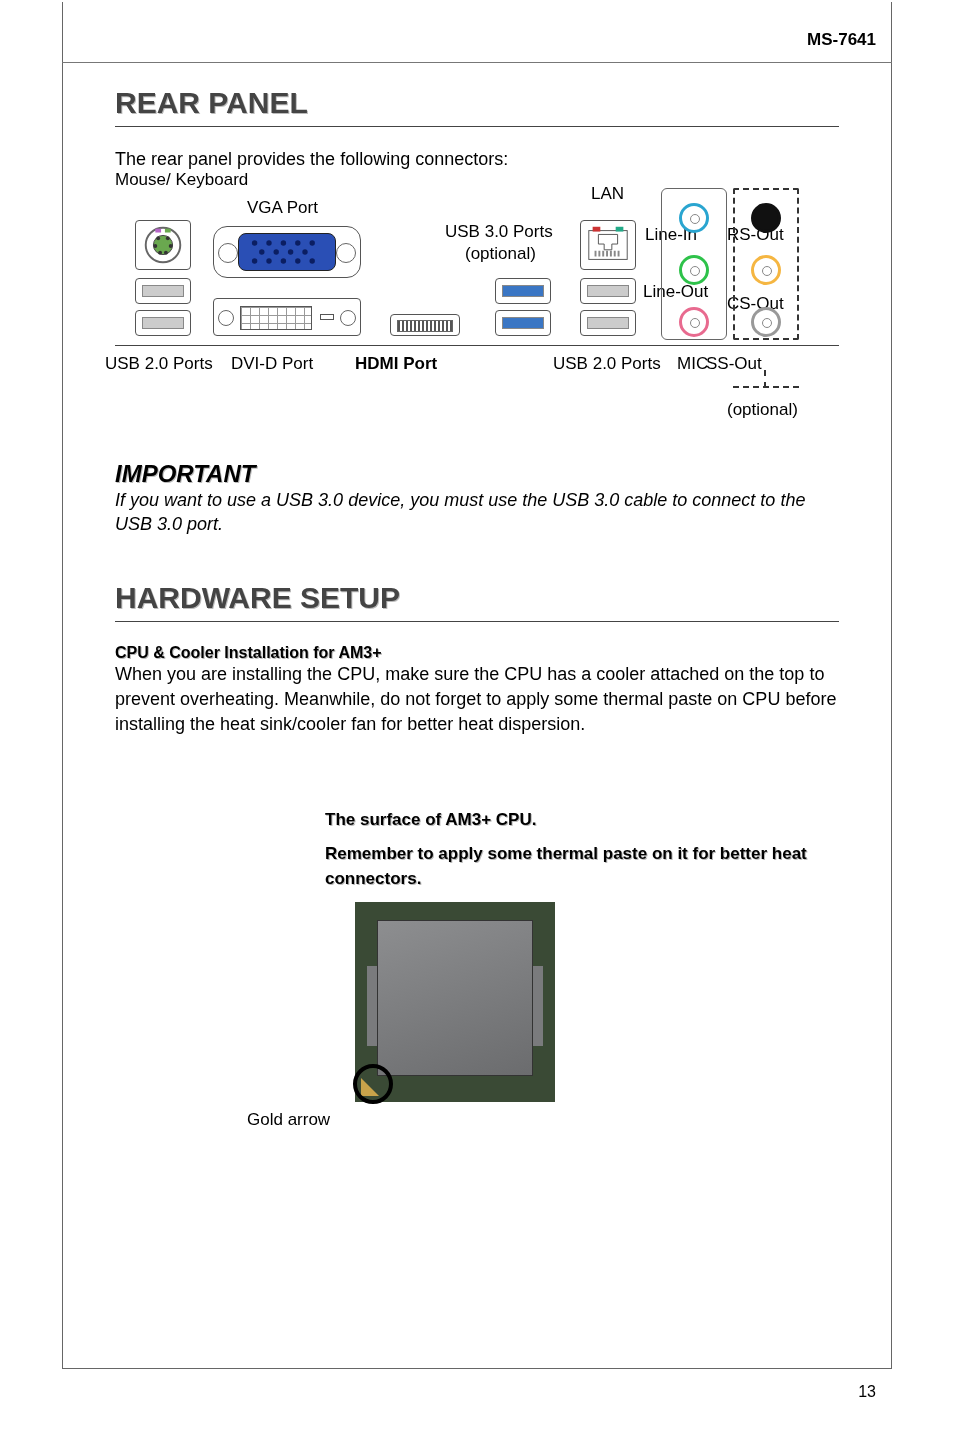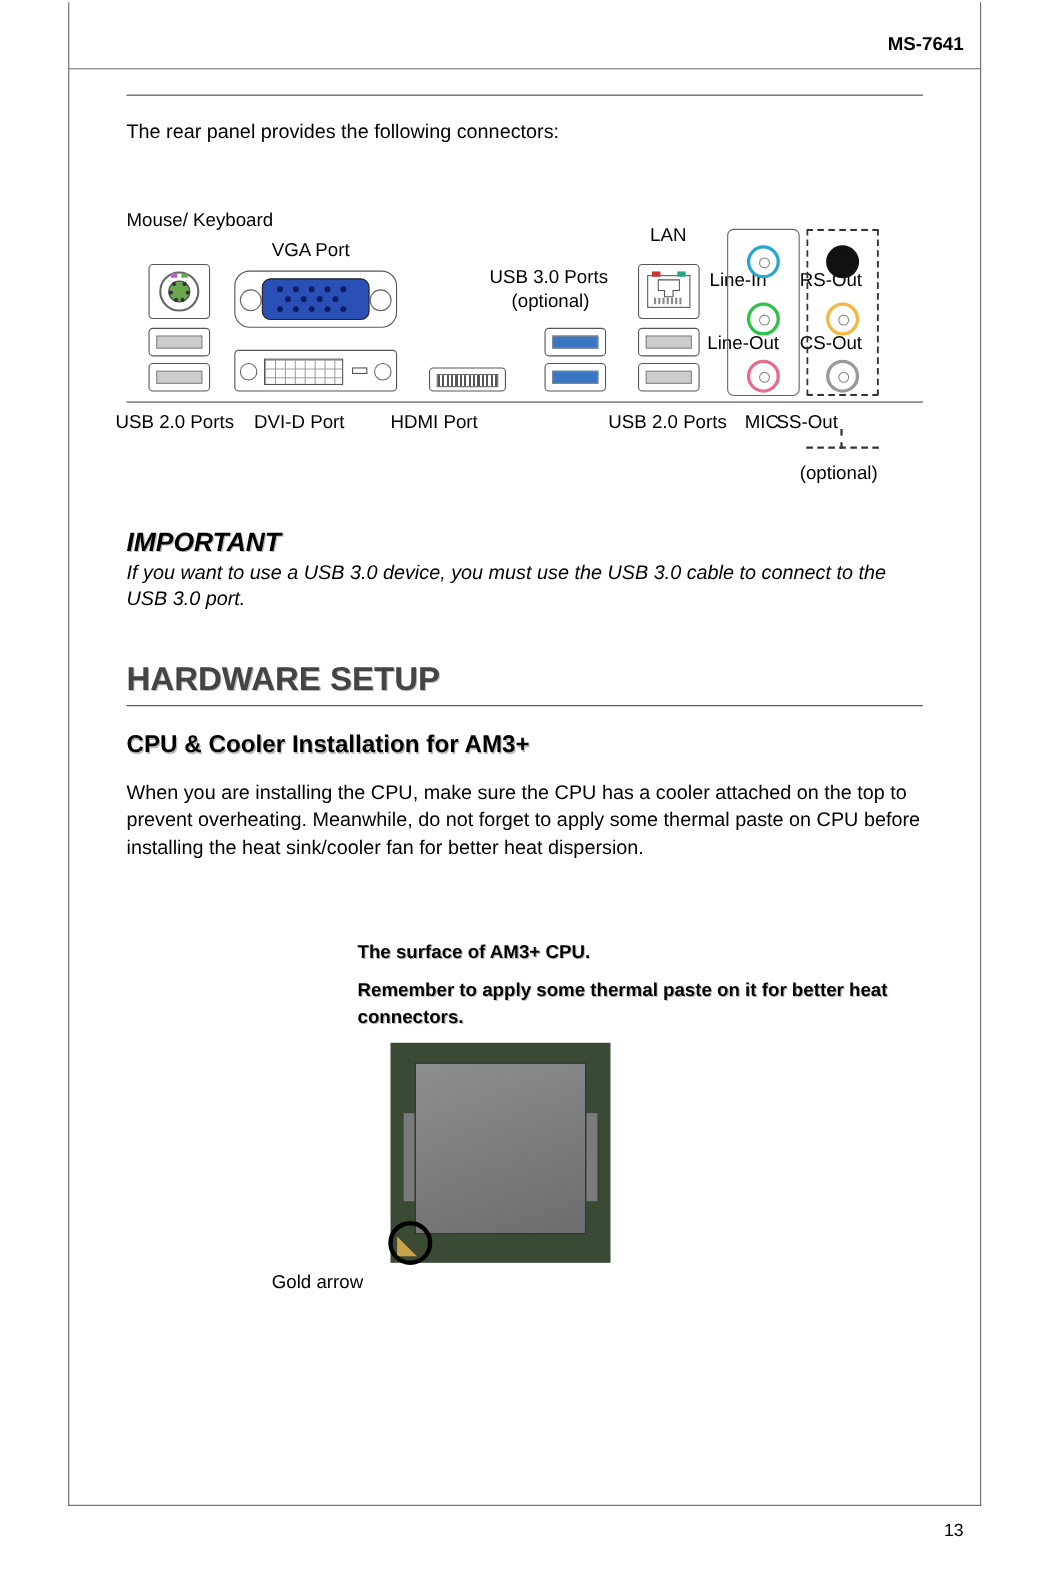--- a/index.html
+++ b/index.html
@@ -48,21 +48,20 @@
       text-shadow: 1px 1px 0 #bbb;
       margin-bottom: 6px;
     }
     .h1-rule {
       border-top: 1px solid #444;
       margin-bottom: 22px;
     }
     .intro {
       font-size: 18px;
       font-family: Arial, Helvetica, sans-serif;
-      margin-bottom: 60px;
     }
 
     
     .panel-wrap {
       position: relative;
       height: 260px;
       margin-bottom: 30px;
     }
     .panel-label {
       position: absolute;
@@ -170,23 +169,23 @@
       text-shadow: 1px 1px 0 #bbb;
       margin-top: 0px;
     }
     .important-p {
       font-size: 18px; font-style: italic; line-height: 1.35;
       margin-bottom: 44px;
     }
 
     
     .sub-h{
-      font-size: 22px; font-weight: bold;
+      font-size: 16px; font-weight: bold;
       text-shadow: 1px 1px 0 #bbb;
-      margin-bottom: 18px;
+      margin-bottom: 0;
     }
     .body-p{
       font-size: 18px; line-height: 1.4;
       margin-bottom: 70px;
     }
 
     .cpu-caption{
       font-size: 17px; font-weight: bold;
       text-shadow: 1px 1px 0 #bbb;
       line-height: 1.5;
@@ -229,37 +228,38 @@
     }
   </style>
 </head>
 <body>
 
 <div class="page-frame"></div>
 <div class="header-label">MS-7641</div>
 <div class="header-rule"></div>
 
 <div class="content">
+  <h1>REAR PANEL</h1>
   <div class="h1-rule"></div>
   <p class="intro">The rear panel provides the following connectors:</p>
 
   <div class="panel-wrap">
     <div class="panel-label" style="left:0;top:0;">Mouse/ Keyboard</div>
     <div class="panel-label" style="left:132px;top:28px;">VGA Port</div>
     <div class="panel-label" style="left:330px;top:52px;text-align:center;">USB 3.0 Ports</div>
     <div class="panel-label" style="left:350px;top:74px;">(optional)</div>
     <div class="panel-label" style="left:476px;top:14px;">LAN</div>
     <div class="panel-label" style="left:530px;top:55px;">Line-In</div>
     <div class="panel-label" style="left:528px;top:112px;">Line-Out</div>
     <div class="panel-label" style="left:612px;top:55px;">RS-Out</div>
-    <div class="panel-label" style="left:612px;top:112px;text-align:right;">CS-Out</div>
+    <div class="panel-label" style="left:612px;top:124px;text-align:right;">CS-Out</div>
 
     <div class="panel-label" style="left:-10px;top:184px;">USB 2.0 Ports</div>
     <div class="panel-label" style="left:116px;top:184px;">DVI-D Port</div>
-    <div class="panel-label" style="left:240px;top:184px;">HDMI Port</div>
+    <div class="panel-label" style="left:240px;top:184px;font-weight:bold;">HDMI Port</div>
     <div class="panel-label" style="left:438px;top:184px;">USB 2.0 Ports</div>
     <div class="panel-label" style="left:562px;top:184px;">MIC</div>
     <div class="panel-label" style="left:591px;top:184px;">SS-Out</div>
     <div class="panel-label optional-label">(optional)</div>
 
     <div class="panel-baseline"></div>
 
     <div class="pbox ps2">
       <svg viewBox="0 0 56 50">
           <circle cx="28" cy="25" r="18" fill="none" stroke="#666" stroke-width="2"></circle>

